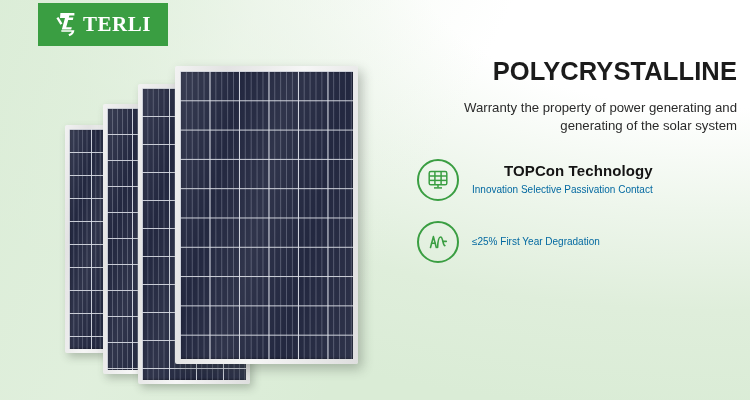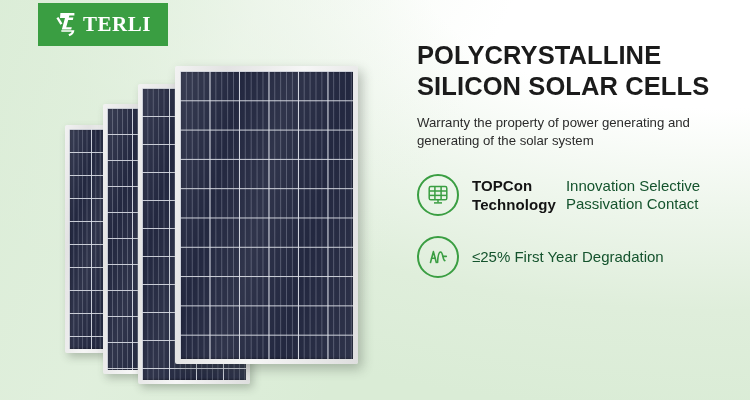--- a/index.html
+++ b/index.html
@@ -91,22 +91,23 @@
       rgba(255,255,255,0.10) 0%,
       rgba(255,255,255,0.00) 26%,
       rgba(255,255,255,0.06) 47%,
       rgba(255,255,255,0.00) 70%,
       rgba(255,255,255,0.05) 100%);
   }
 
   
   #content {
     position:absolute;
-    left:417px; top:40px;
+    left:417px; top:56px;
     width:320px;
+    text-align:right;
   }
   #title {
     color:#1b1b1b;
     font-size:25.5px;
     font-weight:bold;
     line-height:31px;
     letter-spacing:0.1px;
   }
   #subtitle {
     margin-top:12px;
@@ -124,31 +125,31 @@
     margin-bottom:15px;
   }
   .feature:last-child { margin-bottom:0; }
   .f-icon {
     flex:0 0 auto;
     width:42px; height:42px;
     border:2px solid #3a9e42;
     border-radius:50%;
     display:flex; align-items:center; justify-content:center;
   }
-  .f-text { display:flex; flex-direction:row; justify-content:center; }
+  .f-text { display:flex; flex-direction:column; justify-content:center; }
   .f-title {
     color:#141414;
     font-size:15px;
     font-weight:bold;
     line-height:19px;
     letter-spacing:0.1px;
   }
   .f-sub {
-    color:#14532d;
-    font-size:15px;
+    color:#0369a1;
+    font-size:10px;
     line-height:18px;
     margin-top:1px;
   }
 </style>
 </head>
 <body>
 
 <div id="banner">
 
   <div class="bg-base"></div>
@@ -222,21 +223,20 @@
         <div class="sheen"></div>
       </div>
     </div>
 
   </div>
 
   <div id="content">
 
     <h1 id="title">
       <span>POLYCRYSTALLINE</span><br>
-      <span>SILICON SOLAR CELLS</span>
     </h1>
 
     <p id="subtitle">
       <span>Warranty the property of power generating and</span><br>
       <span>generating of the solar system</span>
     </p>
 
     <div id="features">
 
       <div class="feature">

